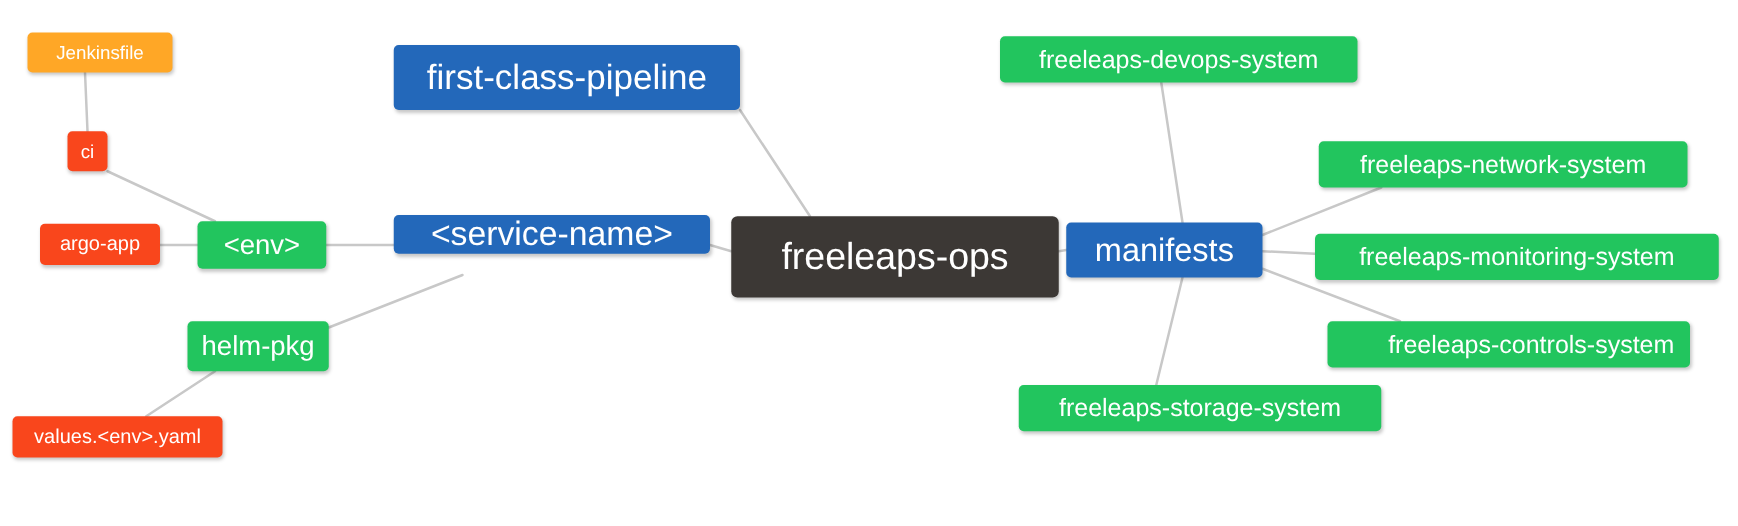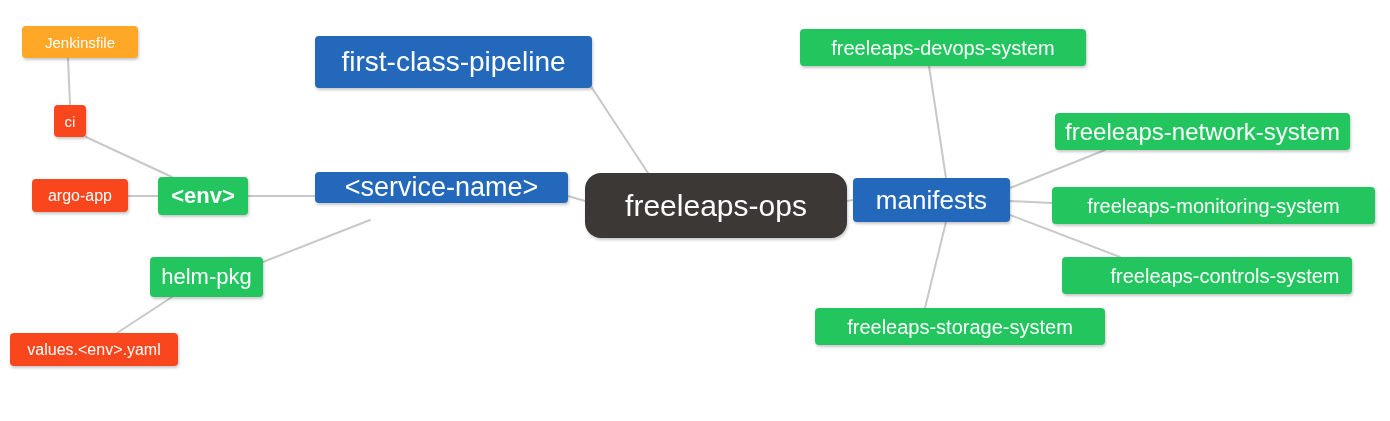--- a/index.html
+++ b/index.html
@@ -31,21 +31,21 @@
     align-items: center;
     justify-content: center;
     color: #ffffff;
     border-radius: 4px;
     white-space: nowrap;
     line-height: 1;
     box-shadow: 1px 2px 3px rgba(0,0,0,0.22);
     user-select: none;
   }
   .node-root {
-    border-radius: 16px;
+    border-radius: 5px;
     text-align: center;
   }
 </style>
 </head>
 <body>
 
 <div id="canvas">
   <svg id="edges" viewBox="0 0 1390 421" xmlns="http://www.w3.org/2000/svg">
       <line x1="592" y1="88" x2="648" y2="173" stroke="#c8c8c8" stroke-width="2" stroke-linecap="round"></line>
       <line x1="568" y1="196" x2="585" y2="201" stroke="#c8c8c8" stroke-width="2" stroke-linecap="round"></line>
@@ -60,25 +60,25 @@
       <line x1="1010" y1="188" x2="1105" y2="150" stroke="#c8c8c8" stroke-width="2" stroke-linecap="round"></line>
       <line x1="1010" y1="201" x2="1052" y2="203" stroke="#c8c8c8" stroke-width="2" stroke-linecap="round"></line>
       <line x1="1010" y1="215" x2="1120" y2="257" stroke="#c8c8c8" stroke-width="2" stroke-linecap="round"></line>
       <line x1="946" y1="222" x2="925" y2="308" stroke="#c8c8c8" stroke-width="2" stroke-linecap="round"></line>
     </svg>
   <div id="nodes-layer">
       <div class="node node-root" style="left: 585px; top: 173px; width: 262px; height: 65px; background: rgb(60, 56, 53); font-size: 30px;">freeleaps-ops</div>
       <div class="node" style="left: 315px; top: 172px; width: 253px; height: 31px; background: rgb(35, 104, 186); font-size: 27px;">&lt;service-name&gt;</div>
       <div class="node" style="left: 315px; top: 36px; width: 277px; height: 52px; background: rgb(35, 104, 186); font-size: 28px;">first-class-pipeline</div>
       <div class="node" style="left: 853px; top: 178px; width: 157px; height: 44px; background: rgb(35, 104, 186); font-size: 26px;">manifests</div>
-      <div class="node" style="left: 158px; top: 177px; width: 90px; height: 38px; background: rgb(34, 197, 94); font-size: 22px; font-weight: bold;">&lt;env&gt;</div>
+      <div class="node" style="left: 158px; top: 177px; width: 103px; height: 38px; background: rgb(34, 197, 94); font-size: 22px;">&lt;env&gt;</div>
       <div class="node" style="left: 150px; top: 257px; width: 113px; height: 40px; background: rgb(34, 197, 94); font-size: 22px;">helm-pkg</div>
       <div class="node" style="left: 54px; top: 105px; width: 32px; height: 32px; background: rgb(249, 70, 28); font-size: 15px;">ci</div>
       <div class="node" style="left: 22px; top: 26px; width: 116px; height: 32px; background: rgb(255, 167, 38); font-size: 15px;">Jenkinsfile</div>
       <div class="node" style="left: 32px; top: 179px; width: 96px; height: 33px; background: rgb(249, 70, 28); font-size: 16px;">argo-app</div>
       <div class="node" style="left: 10px; top: 333px; width: 168px; height: 33px; background: rgb(249, 70, 28); font-size: 16px;">values.&lt;env&gt;.yaml</div>
       <div class="node" style="left: 800px; top: 29px; width: 286px; height: 37px; background: rgb(34, 197, 94); font-size: 20px;">freeleaps-devops-system</div>
-      <div class="node" style="left: 1055px; top: 113px; width: 295px; height: 37px; background: rgb(34, 197, 94); font-size: 24px;">freeleaps-network-system</div>
+      <div class="node" style="left: 1055px; top: 113px; width: 295px; height: 37px; background: rgb(34, 197, 94); font-size: 20px;">freeleaps-network-system</div>
       <div class="node" style="left: 1052px; top: 187px; width: 323px; height: 37px; background: rgb(34, 197, 94); font-size: 20px;">freeleaps-monitoring-system</div>
       <div class="node" style="left: 1062px; top: 257px; width: 290px; height: 37px; background: rgb(34, 197, 94); font-size: 20px; padding-left: 36px;">freeleaps-controls-system</div>
       <div class="node" style="left: 815px; top: 308px; width: 290px; height: 37px; background: rgb(34, 197, 94); font-size: 20px;">freeleaps-storage-system</div>
     </div>
 </div>
 
 </body></html>

